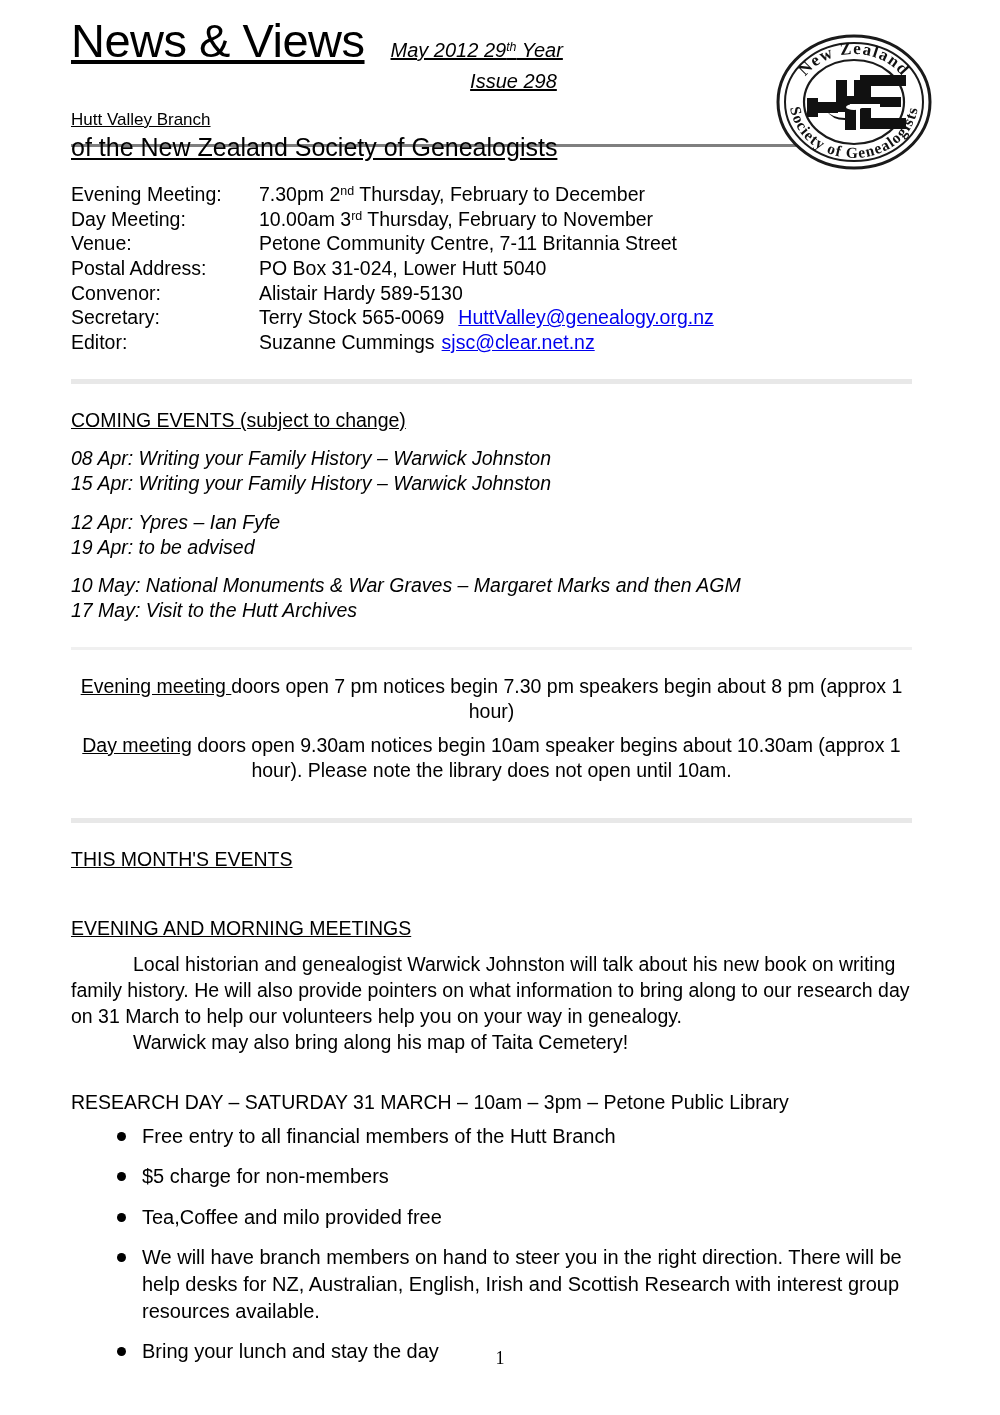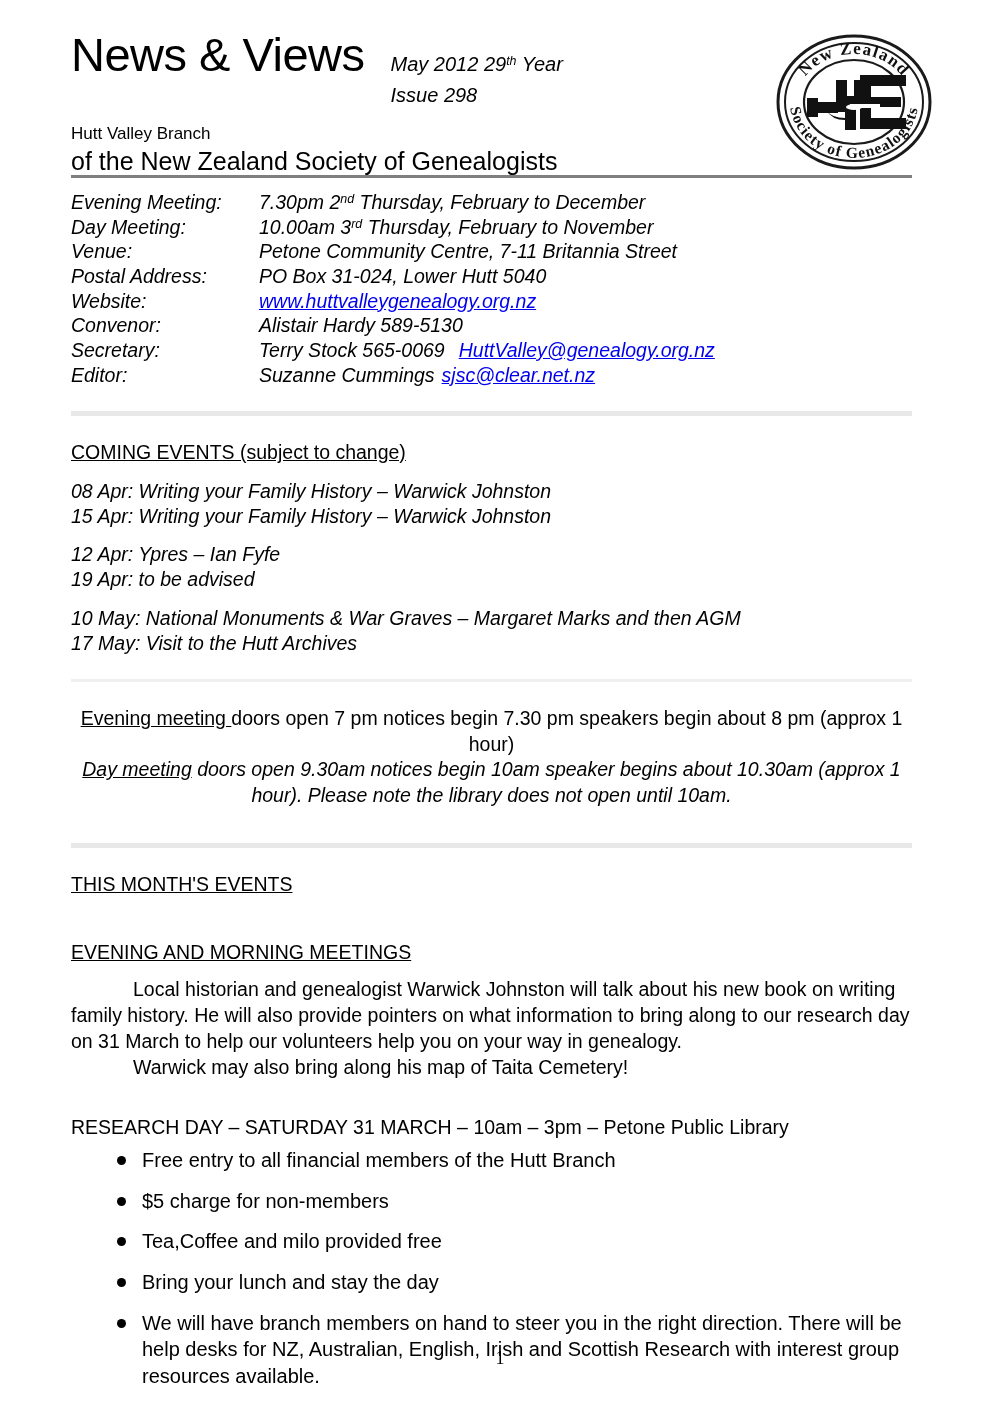--- a/index.html
+++ b/index.html
@@ -19,44 +19,45 @@
   .page {
     position: relative;
     width: 1000px;
     height: 1415px;
     padding: 0;
   }
 
   
   .masthead {
     position: relative;
-    padding: 30px 88px 0 71px;
-    height: 175px;
+    padding: 16px 88px 0 71px;
+    height: 144px;
     box-sizing: border-box;
+    text-decoration: underline;
   }
   .title-row {
     display: flex;
     align-items: baseline;
     gap: 26px;
   }
   .mast-title {
     font-size: 47px;
     line-height: 1.06;
     letter-spacing: -0.5px;
     white-space: nowrap;
   }
   .issue-block {
     font-style: italic;
     font-size: 20px;
     line-height: 1.55;
     padding-bottom: 2px;
   }
   .issue-line1 { white-space: nowrap; margin-top: 12px; }
   .issue-line2 {
-    text-align: left;
+    text-align: right;
     white-space: nowrap;
     padding-right: 6px;
   }
   .issue-block sup {
     font-size: 0.62em;
     vertical-align: 0.52em;
   }
   .branch-line {
     font-size: 17px;
     line-height: 1.32;
@@ -95,23 +96,22 @@
 
   
   .body-area {
     padding: 0 88px 0 71px;
     font-size: 19.5px;
     line-height: 1.265;
   }
 
   
   .contact {
-    margin-top: 12px;
+    margin-top: 35px;
     border-collapse: collapse;
-    font-style: italic;
   }
   .contact td {
     padding: 0;
     vertical-align: top;
     font-size: 19.5px;
     line-height: 1.265;
     white-space: nowrap;
   }
   .contact td.label { width: 188px; }
   .contact sup {
@@ -131,21 +131,21 @@
     font-size: 19.5px;
     line-height: 1.265;
   }
 
   
   .events-block { margin-top: 9px; }
   .event-group { margin-top: 14px; }
   .event-line { font-size: 19.5px; line-height: 1.27; font-style: italic; }
 
   .para { font-size: 19.5px; line-height: 1.31; text-align: center; }
-  .para + .para { margin-top: 0; font-style: italic; }
+  .para + .para { margin-top: 8px; }
   .para .u { text-decoration: underline; }
 
   .indent-para {
     text-indent: 62px;
     font-size: 19.5px;
     line-height: 1.33;
   }
 
   
   ul.bullets {
@@ -254,24 +254,20 @@
         </tr>
         <tr>
           <td class="label">Venue:</td>
           <td>Petone Community Centre, 7-11 Britannia Street</td>
         </tr>
         <tr>
           <td class="label">Postal Address:</td>
           <td>PO Box 31-024, Lower Hutt 5040</td>
         </tr>
         <tr>
-          <td class="label">Website:</td>
-          <td><a class="link" href="#">www.huttvalleygenealogy.org.nz </a></td>
-        </tr>
-        <tr>
           <td class="label">Convenor:</td>
           <td>Alistair Hardy 589-5130</td>
         </tr>
         <tr>
           <td class="label">Secretary:</td>
           <td><span>Terry Stock 565-0069</span><span class="gap-sm"></span><a class="link" href="#">HuttValley@genealogy.org.nz</a></td>
         </tr>
         <tr>
           <td class="label">Editor:</td>
           <td><span>Suzanne Cummings</span><span class="gap-xs"></span><a class="link" href="#">sjsc@clear.net.nz</a></td>
@@ -326,22 +322,22 @@
     <div class="indent-para">Local historian and genealogist Warwick Johnston will talk about his new book on writing family history. He will also provide pointers on what information to bring along to our research day on 31 March to help our volunteers help you on your way in genealogy.</div>
     <div class="indent-para">Warwick may also bring along his map of Taita Cemetery!</div>
 
     <div class="spacer-34"></div>
     <div style="font-size:19.5px;line-height:1.27;">RESEARCH DAY – SATURDAY 31 MARCH – 10am – 3pm – Petone Public Library</div>
 
     <ul class="bullets">
       <li>Free entry to all financial members of the Hutt Branch</li>
       <li>$5 charge for non-members</li>
       <li>Tea,Coffee and milo provided free</li>
+      <li>We will have branch members on hand to steer you in the right direction. There will be help desks for NZ, Australian, English, Irish and Scottish Research with interest group resources available.</li>
       <li>Bring your lunch and stay the day</li>
-      <li>We will have branch members on hand to steer you in the right direction. There will be help desks for NZ, Australian, English, Irish and Scottish Research with interest group resources available.</li>
     </ul>
   </div>
 
   <div class="footer">
     <span>1</span>
   </div>
 
 </div>
 
 </body></html>

